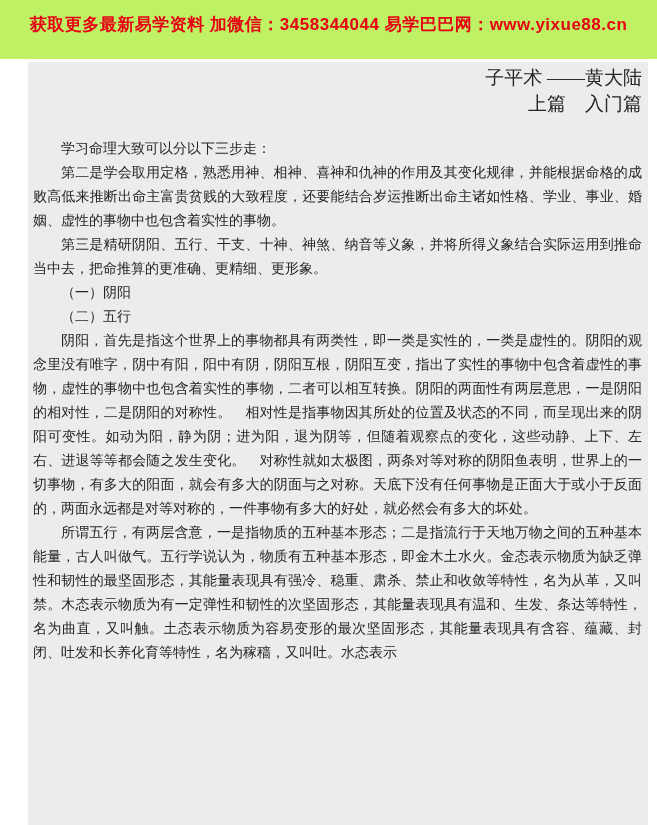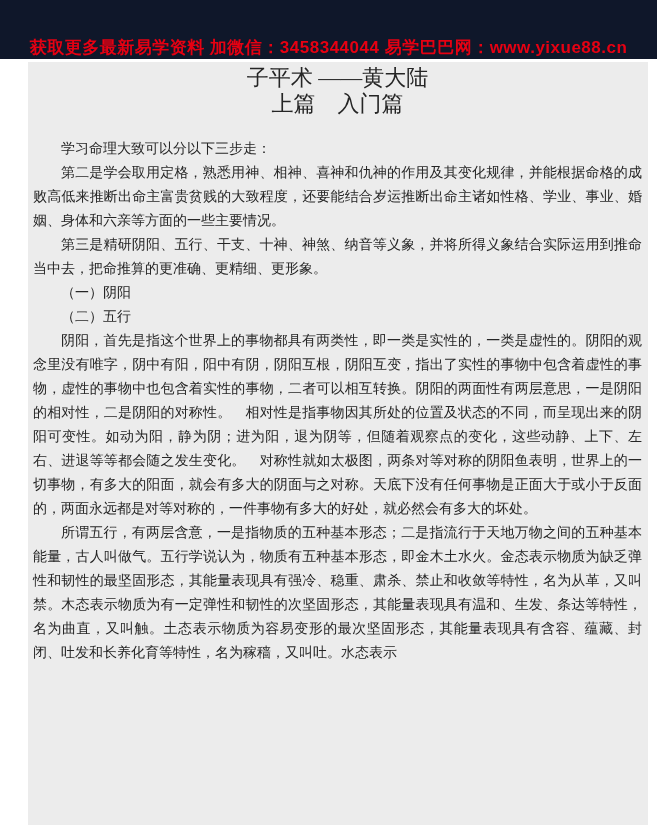--- a/index.html
+++ b/index.html
@@ -9,23 +9,23 @@
     height: 825px;
     background: #ffffff;
     overflow: hidden;
     font-family: "Liberation Serif", "DejaVu Serif", serif;
   }
   .topbar {
     position: absolute;
     top: 0; left: 0;
     width: 657px;
     height: 59px;
-    background: #0f172a;
+    background: #bef264;
     display: flex;
-    align-items: flex-end;
+    align-items: flex-start;
     justify-content: center;
   }
   .notice {
     margin-top: 13px;
     color: #e60012;
     font-family: "Liberation Sans", "DejaVu Sans", sans-serif;
     font-weight: bold;
     font-size: 17px;
     letter-spacing: 0.5px;
     white-space: nowrap;
@@ -39,23 +39,23 @@
     background: #ececec;
     box-sizing: border-box;
     padding: 3px 6px 0 5px;
     overflow: hidden;
   }
   .page p {
     margin: 0;
     color: #252525;
   }
   .h {
-    font-size: 22px;
+    font-size: 19px;
     line-height: 26px;
-    text-align: center;
+    text-align: right;
   }
   .spacer {
     height: 20px;
   }
   .body {
     font-size: 14px;
     line-height: 24px;
     text-align: justify;
     text-justify: inter-ideograph;
   }
@@ -68,19 +68,19 @@
 
 <div class="topbar">
   <span class="notice">获取更多最新易学资料 加微信：3458344044 易学巴巴网：www.yixue88.cn</span>
 </div>
 
 <div class="page">
   <p class="h">子平术 ——黄大陆</p>
   <p class="h">上篇　入门篇</p>
   <div class="spacer"></div>
   <p class="body ind">学习命理大致可以分以下三步走：</p>
-  <p class="body ind">第二是学会取用定格，熟悉用神、相神、喜神和仇神的作用及其变化规律，并能根据命格的成败高低来推断出命主富贵贫贱的大致程度，还要能结合岁运推断出命主诸如性格、学业、事业、婚姻、身体和六亲等方面的一些主要情况。</p>
+  <p class="body ind">第二是学会取用定格，熟悉用神、相神、喜神和仇神的作用及其变化规律，并能根据命格的成败高低来推断出命主富贵贫贱的大致程度，还要能结合岁运推断出命主诸如性格、学业、事业、婚姻、虚性的事物中也包含着实性的事物。</p>
   <p class="body ind">第三是精研阴阳、五行、干支、十神、神煞、纳音等义象，并将所得义象结合实际运用到推命当中去，把命推算的更准确、更精细、更形象。</p>
   <p class="body ind">（一）阴阳</p>
   <p class="body ind">（二）五行</p>
   <p class="body ind">阴阳，首先是指这个世界上的事物都具有两类性，即一类是实性的，一类是虚性的。阴阳的观念里没有唯字，阴中有阳，阳中有阴，阴阳互根，阴阳互变，指出了实性的事物中包含着虚性的事物，虚性的事物中也包含着实性的事物，二者可以相互转换。阴阳的两面性有两层意思，一是阴阳的相对性，二是阴阳的对称性。　相对性是指事物因其所处的位置及状态的不同，而呈现出来的阴阳可变性。如动为阳，静为阴；进为阳，退为阴等，但随着观察点的变化，这些动静、上下、左右、进退等等都会随之发生变化。　对称性就如太极图，两条对等对称的阴阳鱼表明，世界上的一切事物，有多大的阳面，就会有多大的阴面与之对称。天底下没有任何事物是正面大于或小于反面的，两面永远都是对等对称的，一件事物有多大的好处，就必然会有多大的坏处。</p>
   <p class="body ind">所谓五行，有两层含意，一是指物质的五种基本形态；二是指流行于天地万物之间的五种基本能量，古人叫做气。五行学说认为，物质有五种基本形态，即金木土水火。金态表示物质为缺乏弹性和韧性的最坚固形态，其能量表现具有强冷、稳重、肃杀、禁止和收敛等特性，名为从革，又叫禁。木态表示物质为有一定弹性和韧性的次坚固形态，其能量表现具有温和、生发、条达等特性，名为曲直，又叫触。土态表示物质为容易变形的最次坚固形态，其能量表现具有含容、蕴藏、封闭、吐发和长养化育等特性，名为稼穑，又叫吐。水态表示</p>
 </div>
 
 </body></html>

